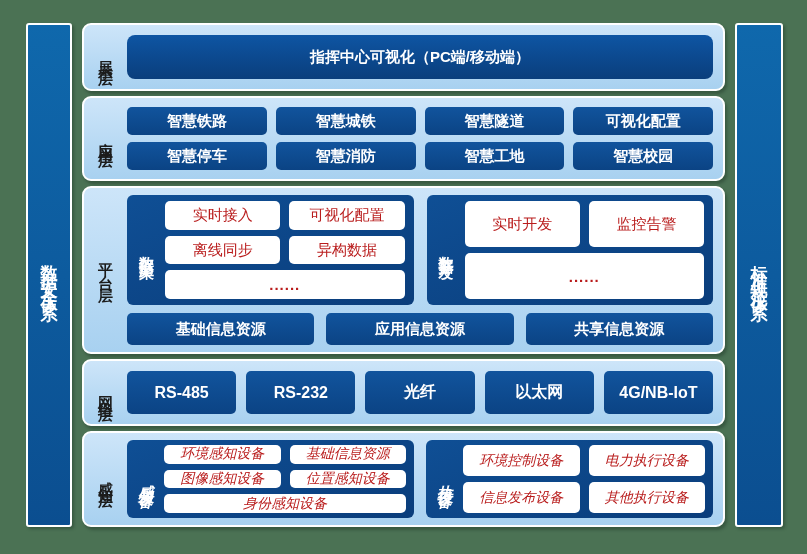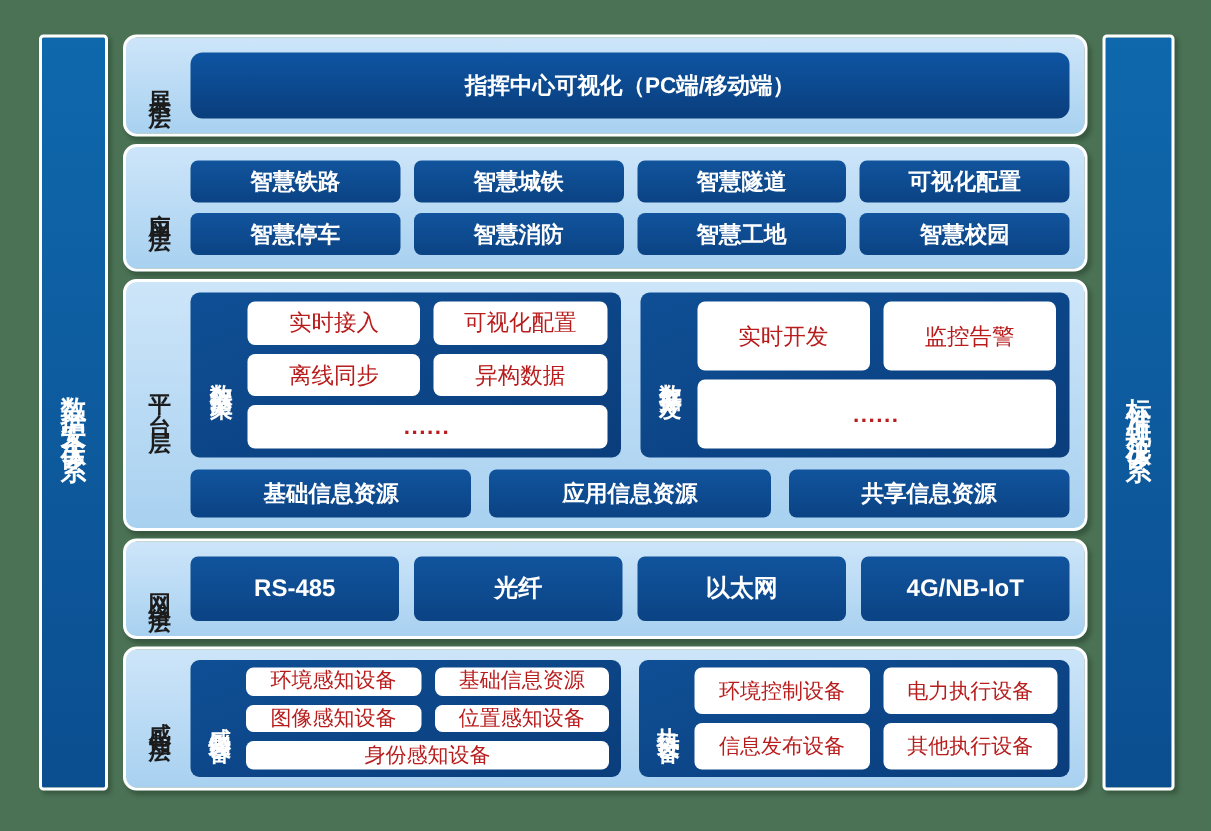--- a/index.html
+++ b/index.html
@@ -112,21 +112,21 @@
   
   .panel.network { height: 67px; }
   .network .panel-content { display: flex; gap: 10px; padding: 7px 0; }
   .network .blue-box { flex: 1; font-size: 16px; }
 
   
   .panel.perception { flex: 1 1 auto; }
   .perception .panel-content { display: flex; padding: 4px 0; }
   .perception .groups-row { gap: 12px; width: 100%; }
   .perception .white-btn { font-size: 14px; }
-  .perception .group-box { padding: 5px 8px; }
+  .perception .group-box { padding: 5px 8px; font-style: italic; }
 </style>
 </head>
 <body>
 
 <div class="frame">
 
   <div class="side-bar left">
     <span class="vtext">数据安全体系</span>
   </div>
 
@@ -206,20 +206,21 @@
         </div>
       </div>
     </div>
 
     <div class="panel network">
       <div class="panel-label">
         <span class="vtext">网络层</span>
       </div>
       <div class="panel-content">
         <div class="blue-box">RS-485</div>
+        <div class="blue-box">RS-232</div>
         <div class="blue-box">光纤</div>
         <div class="blue-box">以太网</div>
         <div class="blue-box">4G/NB-IoT</div>
       </div>
     </div>
 
     <div class="panel perception">
       <div class="panel-label">
         <span class="vtext">感知层</span>
       </div>

